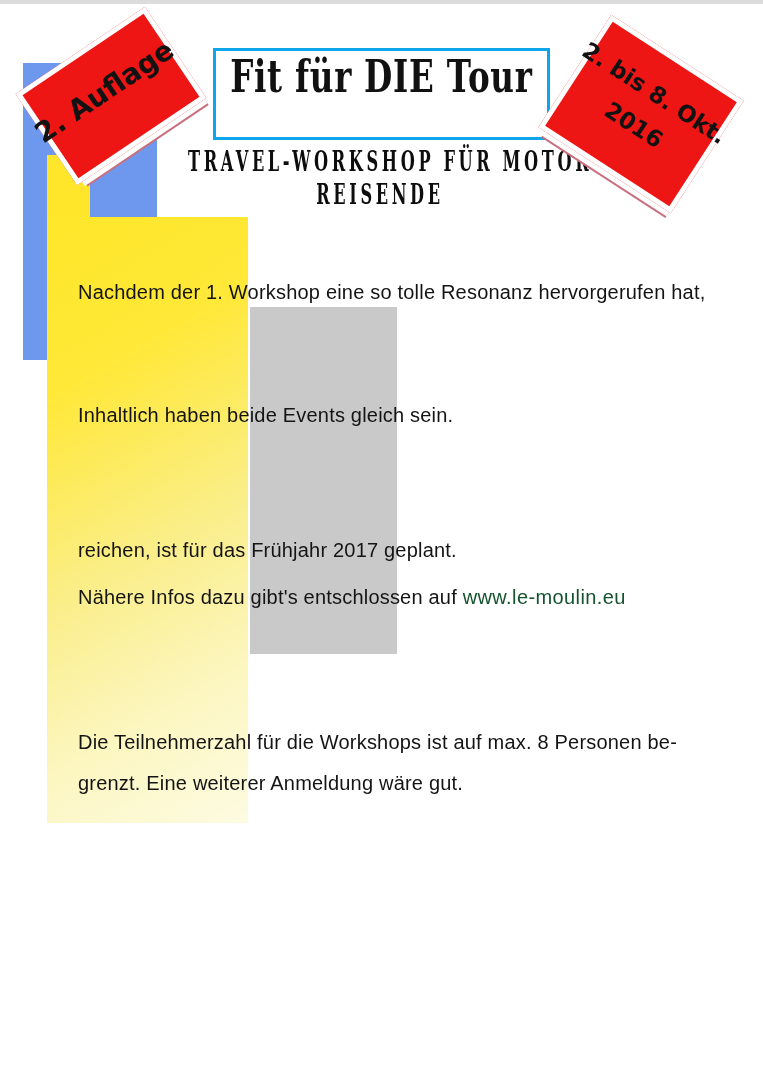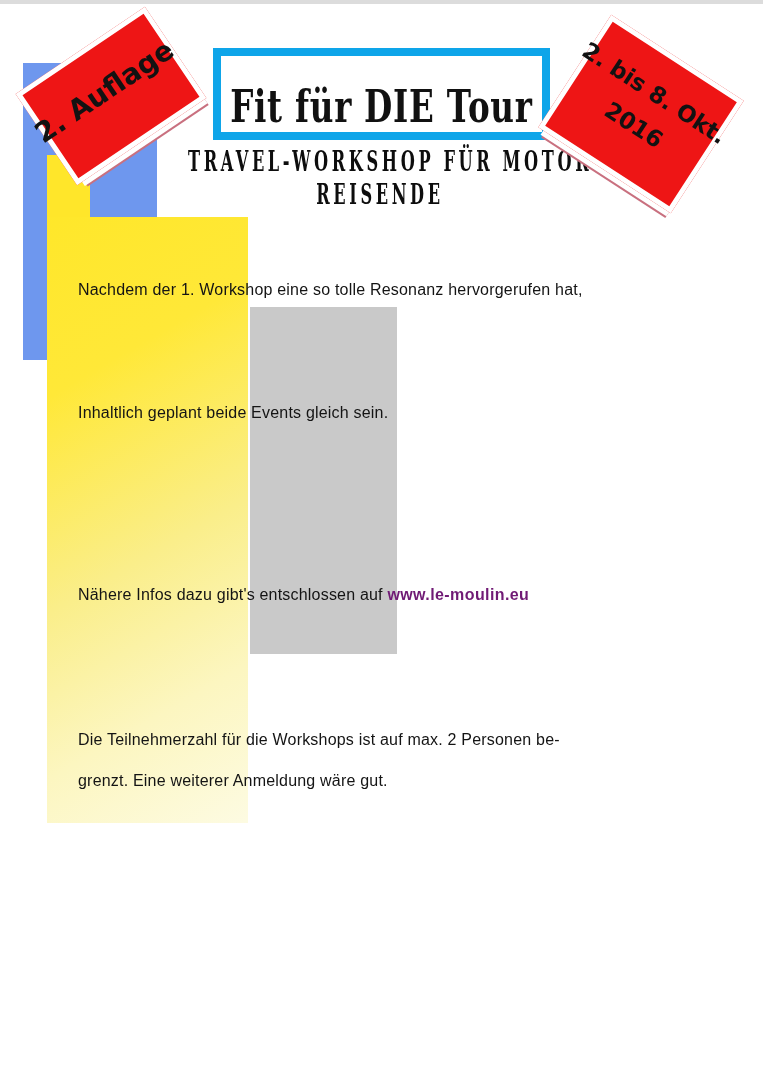--- a/index.html
+++ b/index.html
@@ -15,22 +15,22 @@
   .yellow-notch { position:absolute; left:47px; top:155px; width:43px; height:64px; background:#ffe62a; z-index:2; }
   .yellow-main {
     position:absolute; left:47px; top:217px; width:201px; height:606px; z-index:2;
     background:linear-gradient(150deg,#ffe72a 0%, #ffe838 25%, #faee8a 55%, #fcf6c0 78%, #fdfbe2 100%);
   }
   .gray-rect  { position:absolute; left:250px; top:307px; width:147px; height:347px; background:#c9c9c9; z-index:2; }
 
   
   .title-box {
     position:absolute; left:213px; top:48px; width:337px; height:92px; box-sizing:border-box;
-    background:#ffffff; border:8px solid #0ea5e9; z-index:5;
-    display:flex; align-items:flex-end; justify-content:center;
+    background:#ffffff; border:3px solid #0ea5e9; z-index:5;
+    display:flex; align-items:flex-start; justify-content:center;
   }
   .title-text {
     font-family:"DejaVu Serif", serif; font-weight:bold; font-size:44px; color:#111;
     white-space:nowrap; transform:scaleX(0.74); letter-spacing:1px;
   }
 
   
   .subtitle {
     position:absolute; left:60px; top:146px; width:640px; text-align:center; z-index:5;
     font-family:"DejaVu Serif", serif; font-weight:bold; color:#0d0d0d;
@@ -52,23 +52,23 @@
   }
   .badge-right {
     left:562px; top:47px; width:158px; height:134px; transform:rotate(33deg);
     flex-direction:column; font-size:23px; row-gap:12px; padding-bottom:12px;
   }
   .badge span { white-space:nowrap; }
 
   
   .bline {
     position:absolute; left:78px; z-index:7; white-space:nowrap;
-    font-size:16px; color:#141414; letter-spacing:0.2px;
+    font-size:20px; color:#141414; letter-spacing:0.2px;
   }
-  .bline .link { font-weight:bold; color:#701a75; letter-spacing:0.4px; }
+  .bline .link { font-weight:normal; color:#14532d; letter-spacing:0.4px; }
 </style>
 </head>
 <body>
 
 <div class="page">
 
   <div class="top-strip"></div>
 
   <div class="blue-rect"></div>
   <div class="yellow-notch"></div>
@@ -89,22 +89,23 @@
   <div class="badge badge-left">
     <span>2. Auflage</span>
   </div>
 
   <div class="badge badge-right">
     <span>2. bis 8. Okt.</span>
     <span>2016</span>
   </div>
 
   <div class="bline" style="top:281px">Nachdem der 1. Workshop eine so tolle Resonanz hervorgerufen hat,</div>
-  <div class="bline" style="top:404px">Inhaltlich geplant beide Events gleich sein.</div>
+  <div class="bline" style="top:404px">Inhaltlich haben beide Events gleich sein.</div>
+  <div class="bline" style="top:539px">reichen, ist für das Frühjahr 2017 geplant.</div>
 
   <div class="bline" style="top:586px">
     <span>Nähere Infos dazu gibt's entschlossen auf </span><span class="link">www.le-moulin.eu</span>
   </div>
 
-  <div class="bline" style="top:731px">Die Teilnehmerzahl für die Workshops ist auf max. 2 Personen be-</div>
+  <div class="bline" style="top:731px">Die Teilnehmerzahl für die Workshops ist auf max. 8 Personen be-</div>
   <div class="bline" style="top:772px">grenzt. Eine weiterer Anmeldung wäre gut.</div>
 
 </div>
 
 </body></html>

